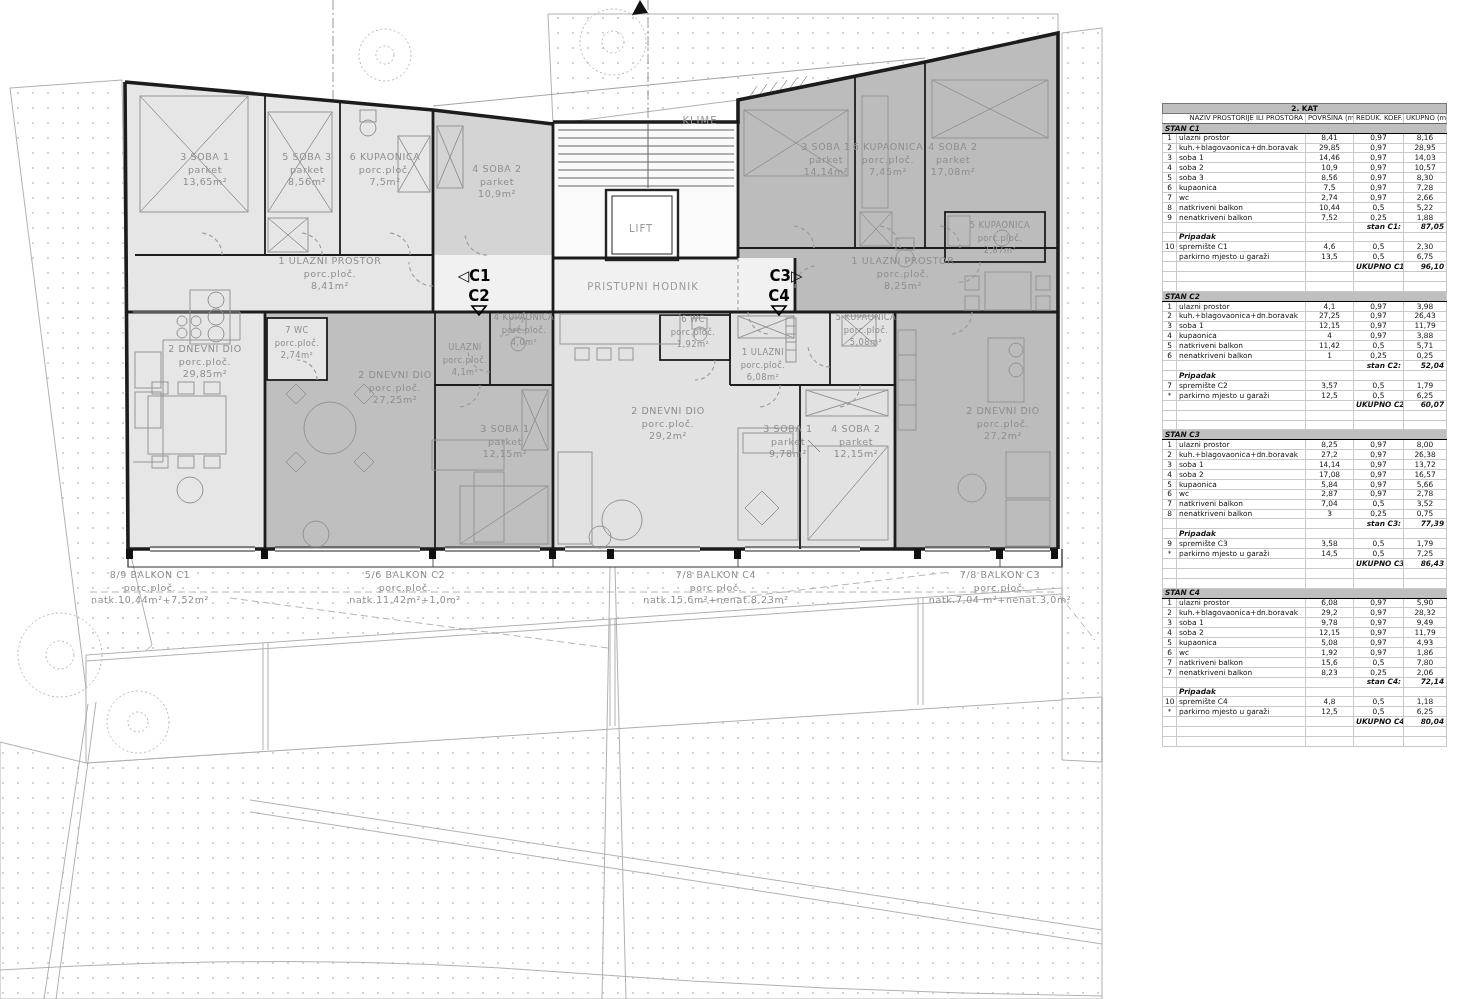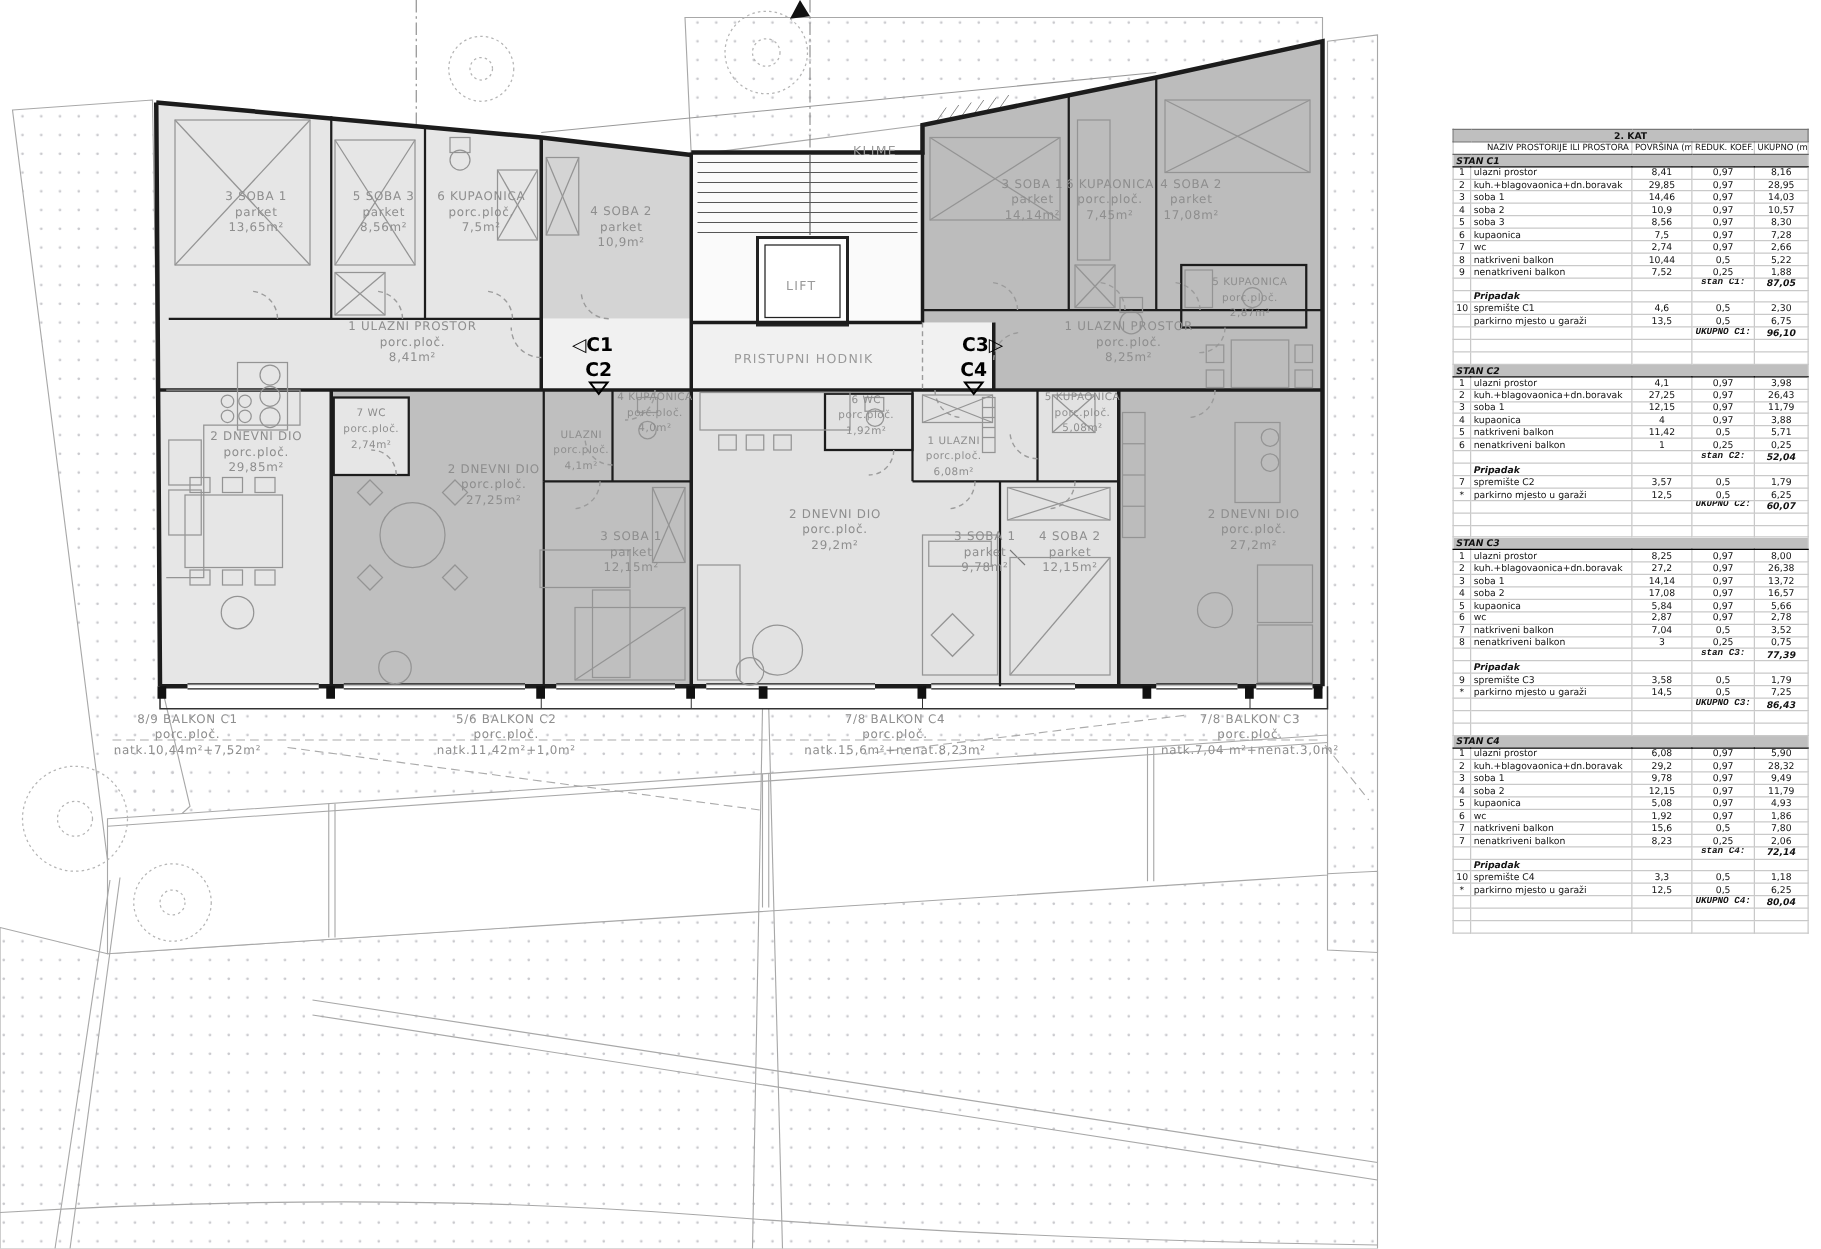--- a/index.html
+++ b/index.html
@@ -15,22 +15,22 @@
   .sheet{position:absolute;left:1162px;top:103px;width:284px;color:#111;
          font-size:7.4px;line-height:1;}
   .sheet table{border-collapse:collapse;width:100%;table-layout:fixed;}
   .sheet td{border:1px solid #c9c9c9;padding:0 2px;height:8.9px;overflow:hidden;
             white-space:nowrap;}
   .sheet tr.title td{background:#bfbfbf;font-weight:bold;border:1px solid #777;text-align:center;}
   .sheet tr.colhead td{text-align:right;font-size:6.8px;border-bottom:1px solid #666;}
   .sheet tr.band td{background:#bfbfbf;font-weight:bold;font-style:italic;
                     border-top:1px solid #666;border-bottom:1px solid #000000;}
   .sheet td.num{text-align:center;}
-  .sheet td.sub{font-weight:bold;font-style:italic;}
-  .sheet td.right{text-align:center;font-family:Liberation Mono, monospace;}
+  .sheet td.sub{font-weight:bold;font-style:italic;text-align:right;}
+  .sheet td.right{text-align:right;}
   .sheet td.prip{font-weight:bold;font-style:italic;}
 </style>
 </head>
 <body>
 
 <div id="stage">
 
 <svg id="plan-svg" width="1105" height="999" viewBox="0 0 1105 999" style="position:absolute;left:0;top:0;">
 
   <defs>
@@ -792,21 +792,21 @@
           <tr>
             <td>&nbsp;</td>
             <td class="prip">Pripadak</td>
             <td>&nbsp;</td>
             <td>&nbsp;</td>
             <td>&nbsp;</td>
           </tr>
           <tr>
             <td class="num">10</td>
             <td>spremište C4</td>
-            <td class="num">3,3</td>
+            <td class="num">4,8</td>
             <td class="num">0,5</td>
             <td class="num">1,18</td>
           </tr>
           <tr>
             <td class="num">*</td>
             <td>parkirno mjesto u garaži</td>
             <td class="num">12,5</td>
             <td class="num">0,5</td>
             <td class="num">6,25</td>
           </tr>

